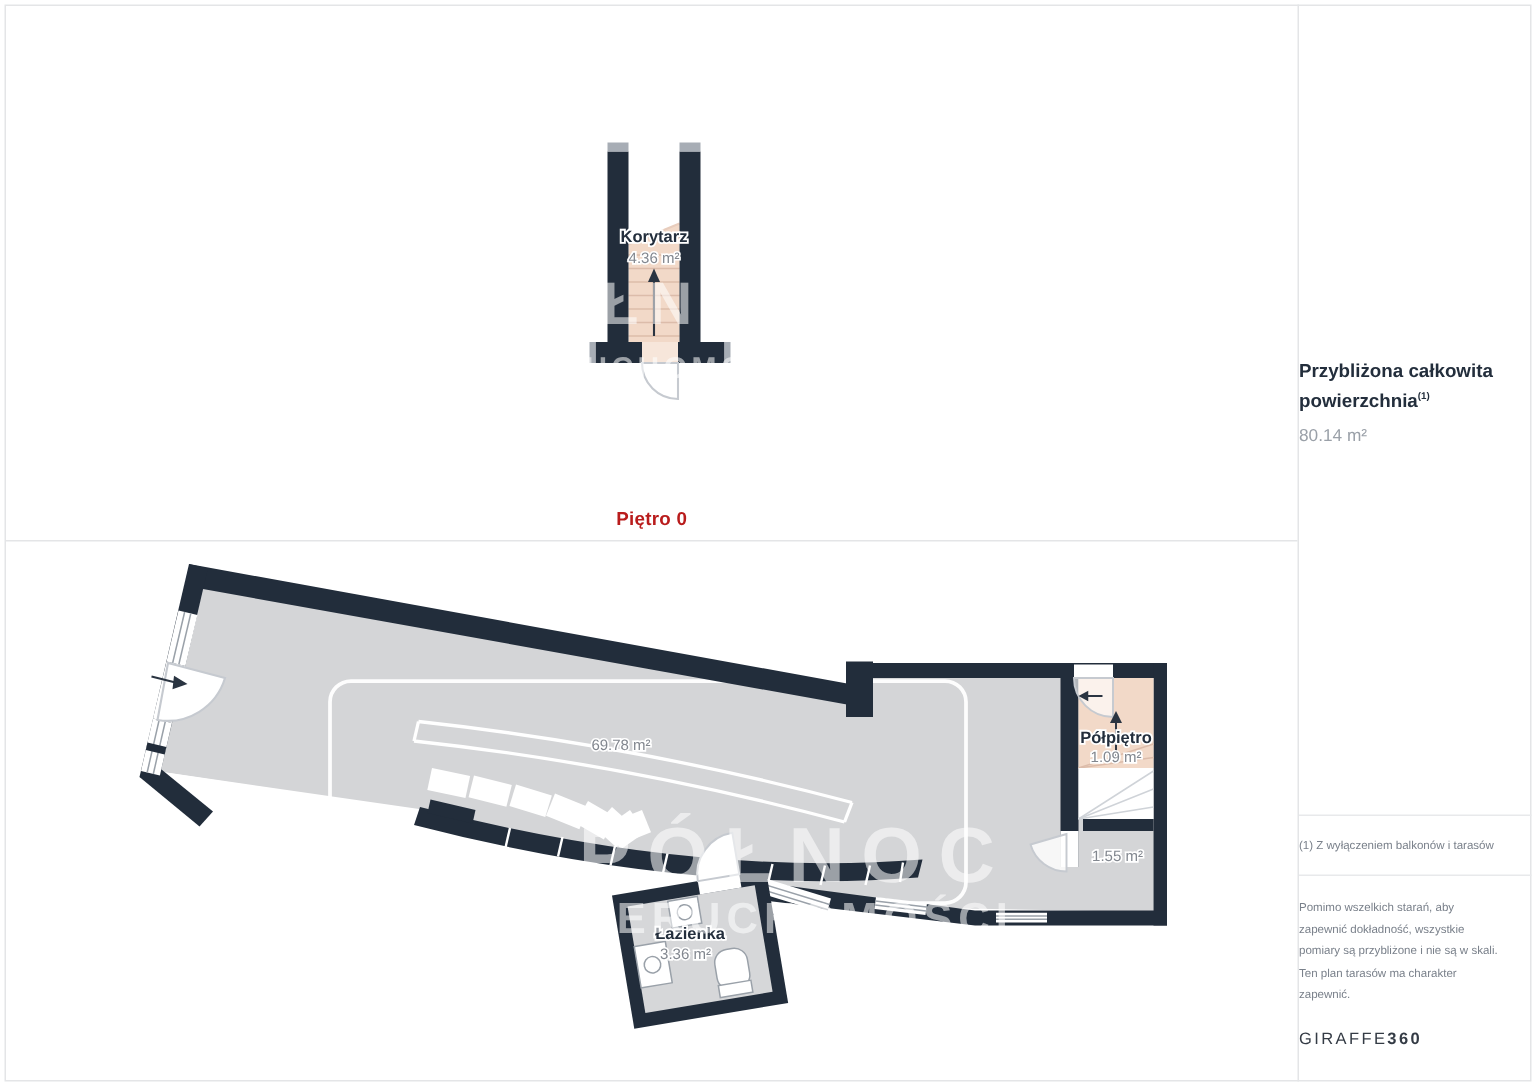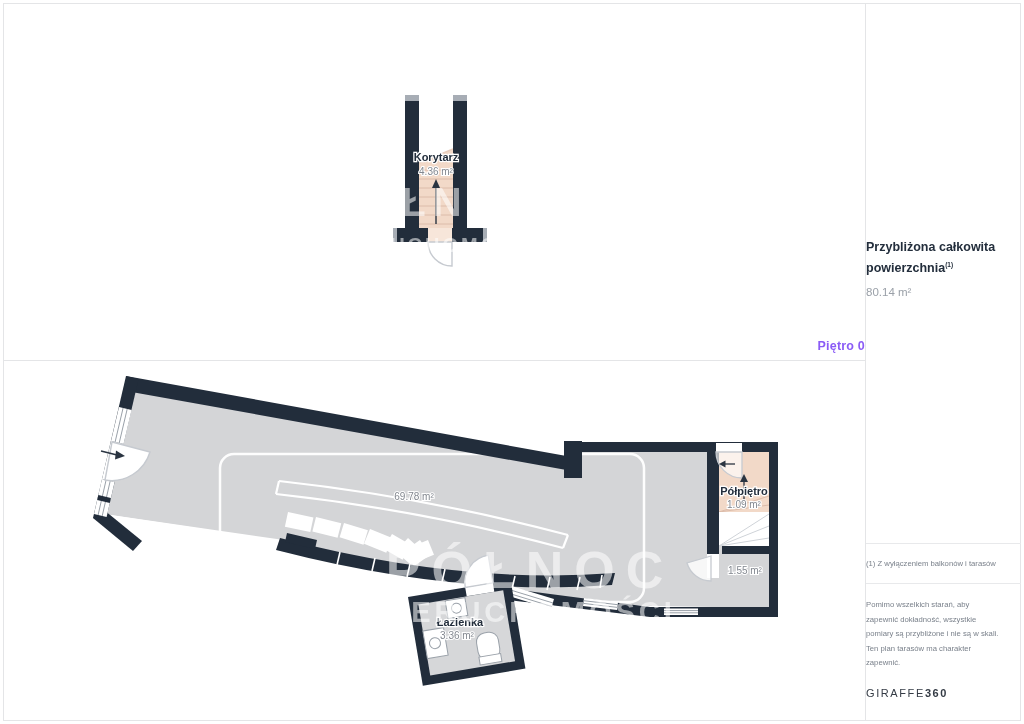--- a/index.html
+++ b/index.html
@@ -1,22 +1,22 @@
 <!DOCTYPE html>
 <html><head>
 <meta charset="utf-8">
 <style>
   html,body{margin:0;padding:0;background:#fff;}
   .canvas{position:relative;width:1024px;height:724px;background:#fff;overflow:hidden;
           font-family:"Liberation Sans",sans-serif;color:#232e3c;}
   .frame{position:absolute;left:3px;top:3px;right:3px;bottom:3px;border:1px solid #e4e5e7;pointer-events:none;}
   .vdiv{position:absolute;top:3px;bottom:3px;left:865px;width:1px;background:#e4e5e7;}
   .hdiv{position:absolute;left:4px;width:861px;top:360px;height:1px;background:#e4e5e7;}
-  .floor-label{position:absolute;left:4px;width:861px;text-align:right;
-               font-size:12.5px;font-weight:700;color:#8b5cf6;letter-spacing:.2px;}
+  .floor-label{position:absolute;left:4px;width:861px;text-align:center;
+               font-size:12.5px;font-weight:700;color:#b91c1c;letter-spacing:.2px;}
   .plan-svg{position:absolute;}
   
   .sidebar{position:absolute;left:866px;top:3px;width:155px;height:718px;}
   .sb-center{position:absolute;left:0;width:155px;text-align:left;}
   .sb-title{font-size:12.5px;font-weight:700;color:#232e3c;line-height:17px;}
   .sb-title sup{font-size:6.5px;}
   .sb-value{font-size:11.5px;color:#9aa0a8;margin-top:9px;}
   .sb-line{position:absolute;left:0;width:155px;height:1px;background:#e8e9eb;}
   .sb-note{font-size:7.7px;color:#7a818b;white-space:nowrap;}
   .sb-par div{font-size:7.7px;color:#7a818b;line-height:14.5px;white-space:nowrap;}

